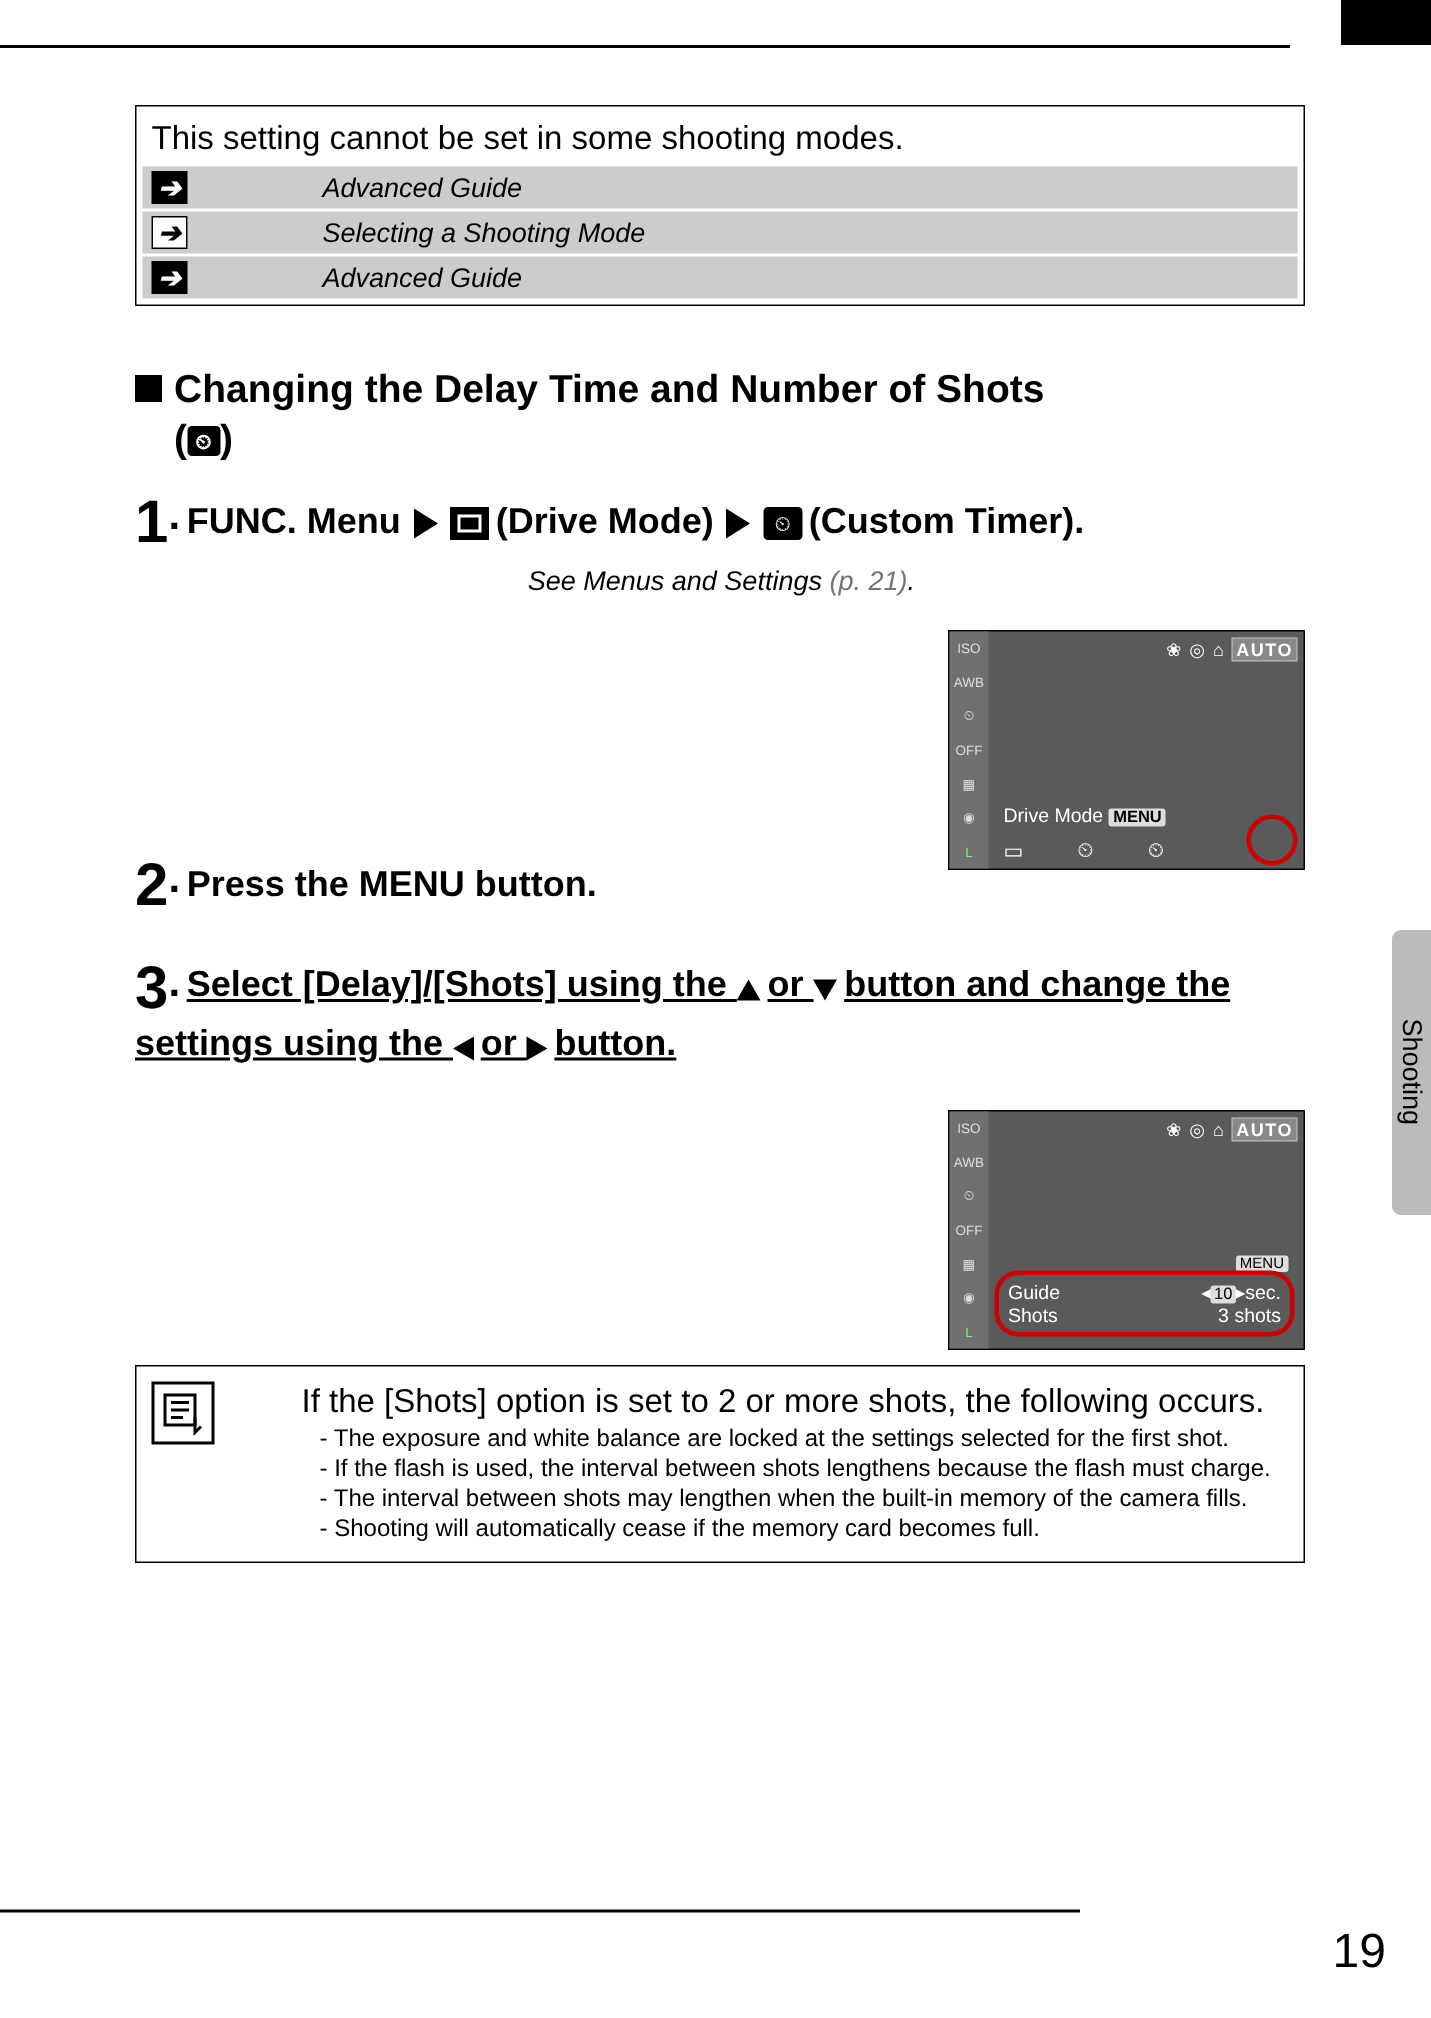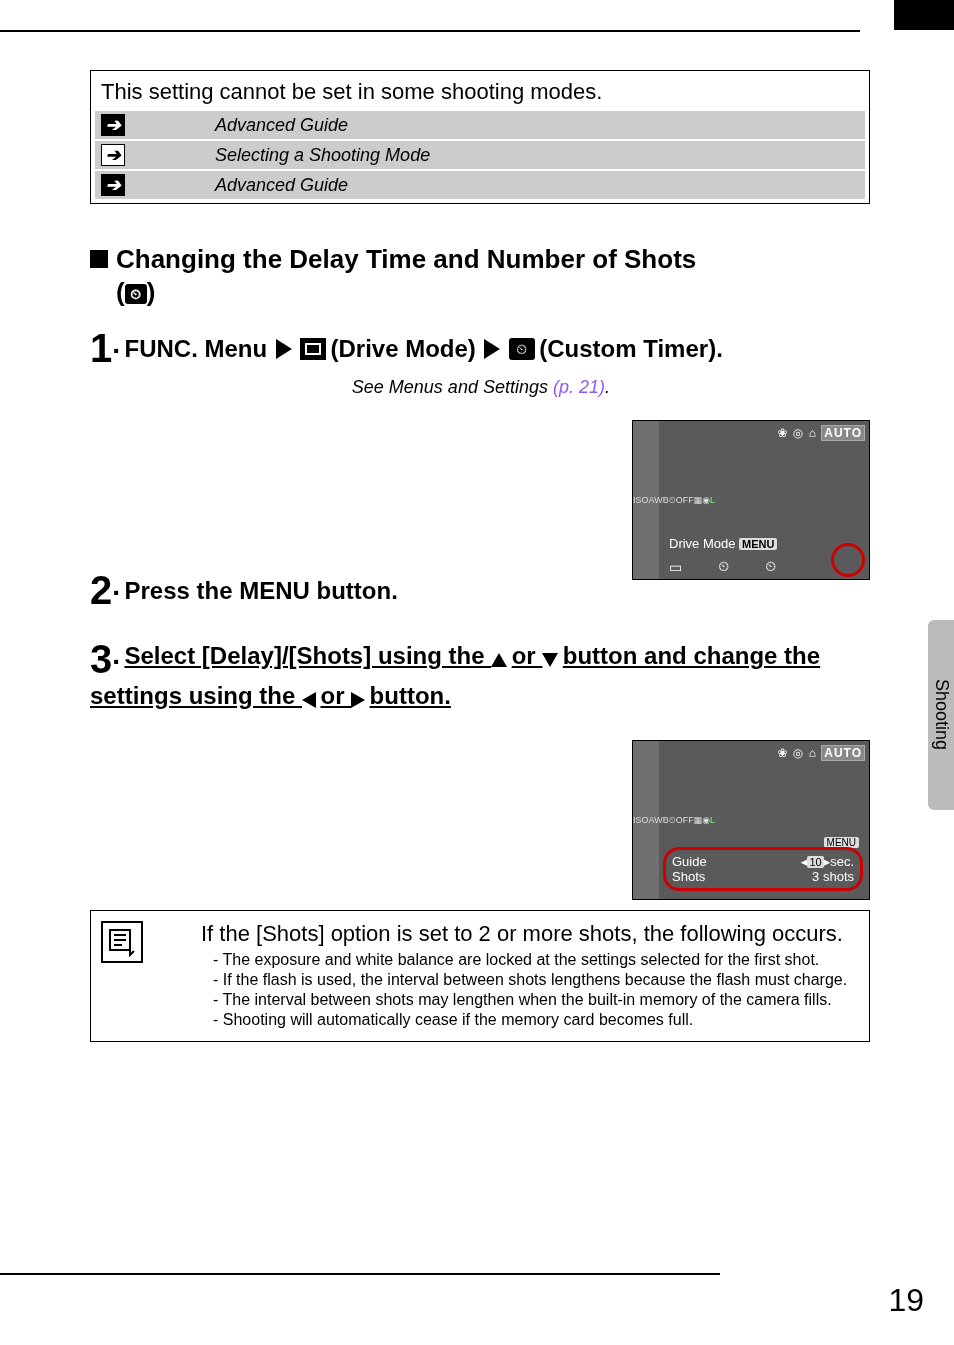--- a/index.html
+++ b/index.html
@@ -132,34 +132,34 @@
     vertical-align:middle;
     border-radius:3px;
   }
   .see-line {
     font-style: italic;
     font-size: 18px;
     text-align: right;
     padding-right: 260px;
     margin-top: 6px;
   }
-  .see-link { color: #8b5cf6; }
+  .see-link { color: #737373; }
   .lcd {
     width: 238px;
     height: 160px;
     background:#5a5a5a;
     position:absolute;
     border:1px solid #000;
   }
   .lcd1 { right: 0; top: 350px; }
   .lcd2 { right: 0; top: 670px; }
   .lcd-sidebar {
     position:absolute;left:0;top:0;bottom:0;width:26px;
     background:#707070;
-    display:flex;flex-direction:row;justify-content:space-around;
+    display:flex;flex-direction:column;justify-content:space-around;
     align-items:center;
     font-size:9px;color:#ddd;
   }
   .lcd-topright{
     position:absolute; right:4px; top:4px;
     color:#fff; font-size:12px; letter-spacing:1px;
   }
   .lcd-topright .auto{
     display:inline-block;background:#888;color:#fff;
     padding:0 2px;border:1px solid #aaa;font-weight:bold;

